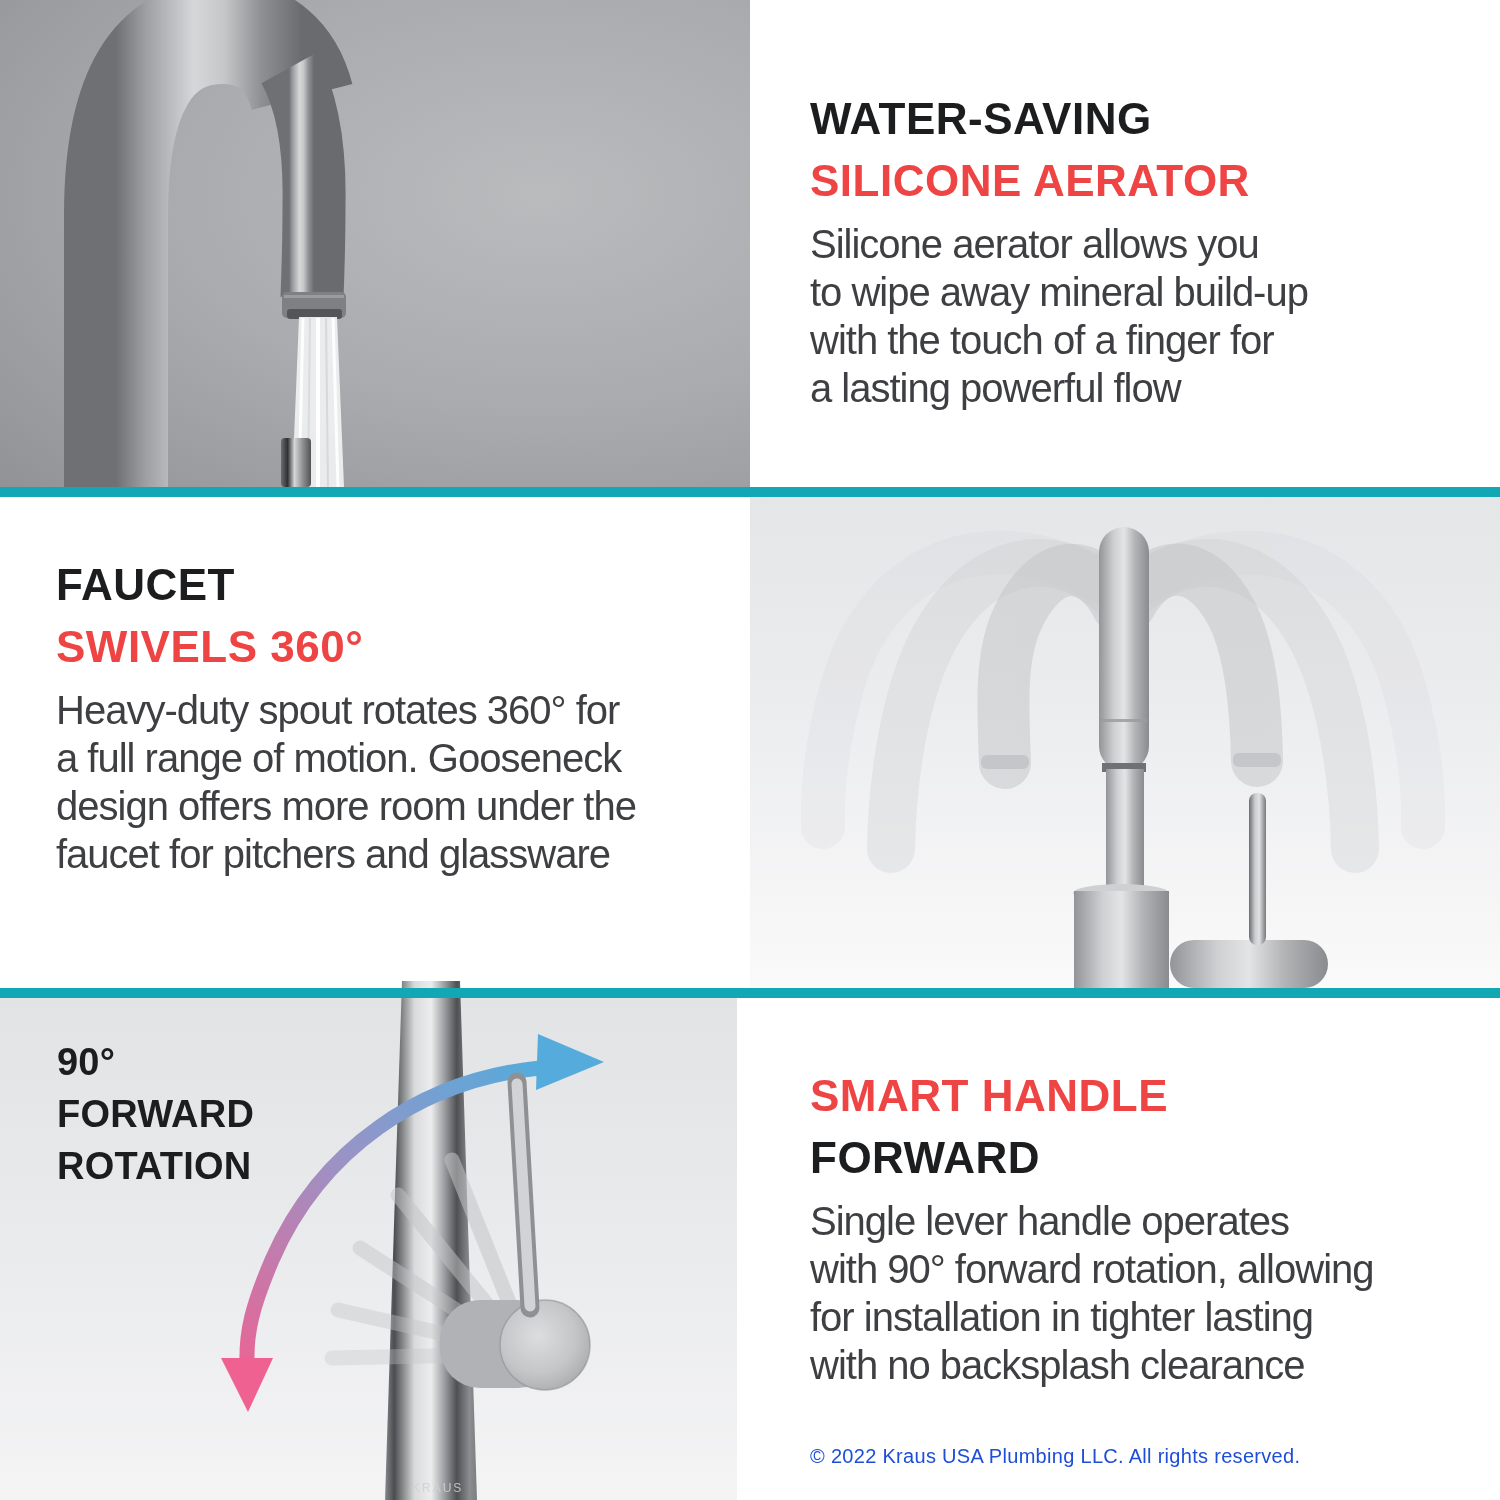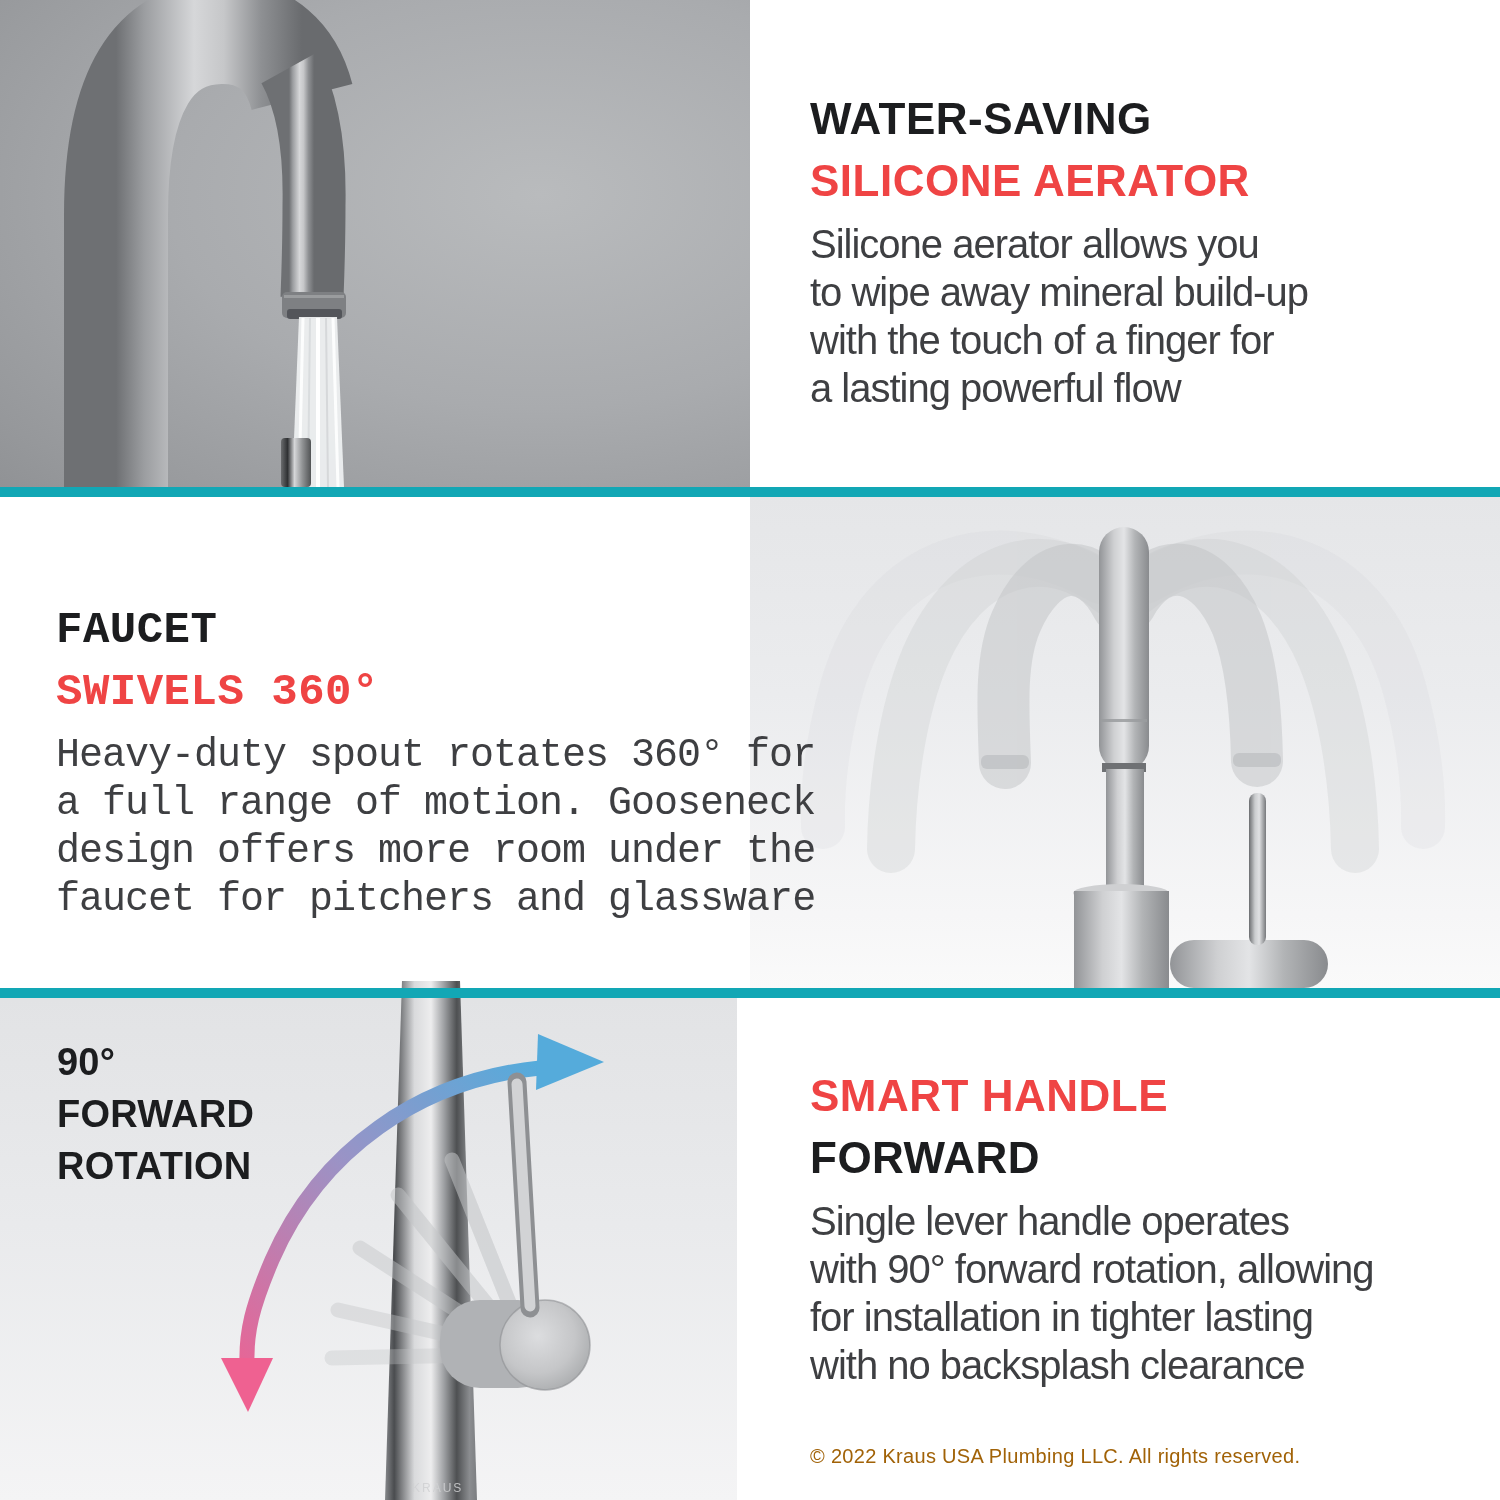--- a/index.html
+++ b/index.html
@@ -15,32 +15,32 @@
     background:linear-gradient(#e5e6e8 0%, #ebecee 40%, #f6f6f7 85%, #fafafa 100%);}
   .photo-bottom{left:0;top:980px;width:737px;height:520px;z-index:1;}
   .photo-bottom .pb-bg{position:absolute;left:0;top:18px;width:737px;height:502px;
     background:linear-gradient(#e2e3e5 0%, #e9eaec 45%, #f4f4f5 100%);}
   .photo-bottom svg{position:absolute;left:0;top:0;}
   .divider{position:absolute;left:0;width:1500px;height:10px;background:#12a7b5;z-index:5;}
   .d1{top:487px;}
   .d2{top:988px;}
   .text-block{position:absolute;z-index:3;}
   .tb1{left:810px;top:96px;}
-  .tb2{left:56px;top:608px;font-family:Liberation Mono, monospace;}
+  .tb2{left:56px;top:562px;}
   .tb3{left:810px;top:1073px;}
   .heading{font-size:44px;line-height:45px;font-weight:bold;letter-spacing:.5px;
     color:#1c1d1f;margin:0 0 17px 0;white-space:nowrap;}
   .heading.teal{color:#ef4444;}
   .body-copy{margin-top:16px;}
   .body-line{font-size:40px;line-height:48px;color:#3e3f42;letter-spacing:-1px;white-space:nowrap;}
   .photo-label{position:absolute;left:57px;top:1036px;z-index:4;}
   .photo-label .pl-line{font-size:38px;line-height:52px;font-weight:bold;letter-spacing:.2px;
     color:#1c1d1f;white-space:nowrap;}
   .copyright{position:absolute;left:810px;top:1445px;z-index:3;font-size:20px;
-    letter-spacing:.3px;color:#a16207;white-space:nowrap;}
+    letter-spacing:.3px;color:#1d4ed8;white-space:nowrap;}
 </style>
 </head>
 <body>
 
 <div class="canvas">
 
   <div class="photo photo-top">
     <svg width="750" height="487" viewBox="0 0 750 487">
       <defs>
         <linearGradient id="metalTop" x1="0" y1="0" x2="1" y2="0">

